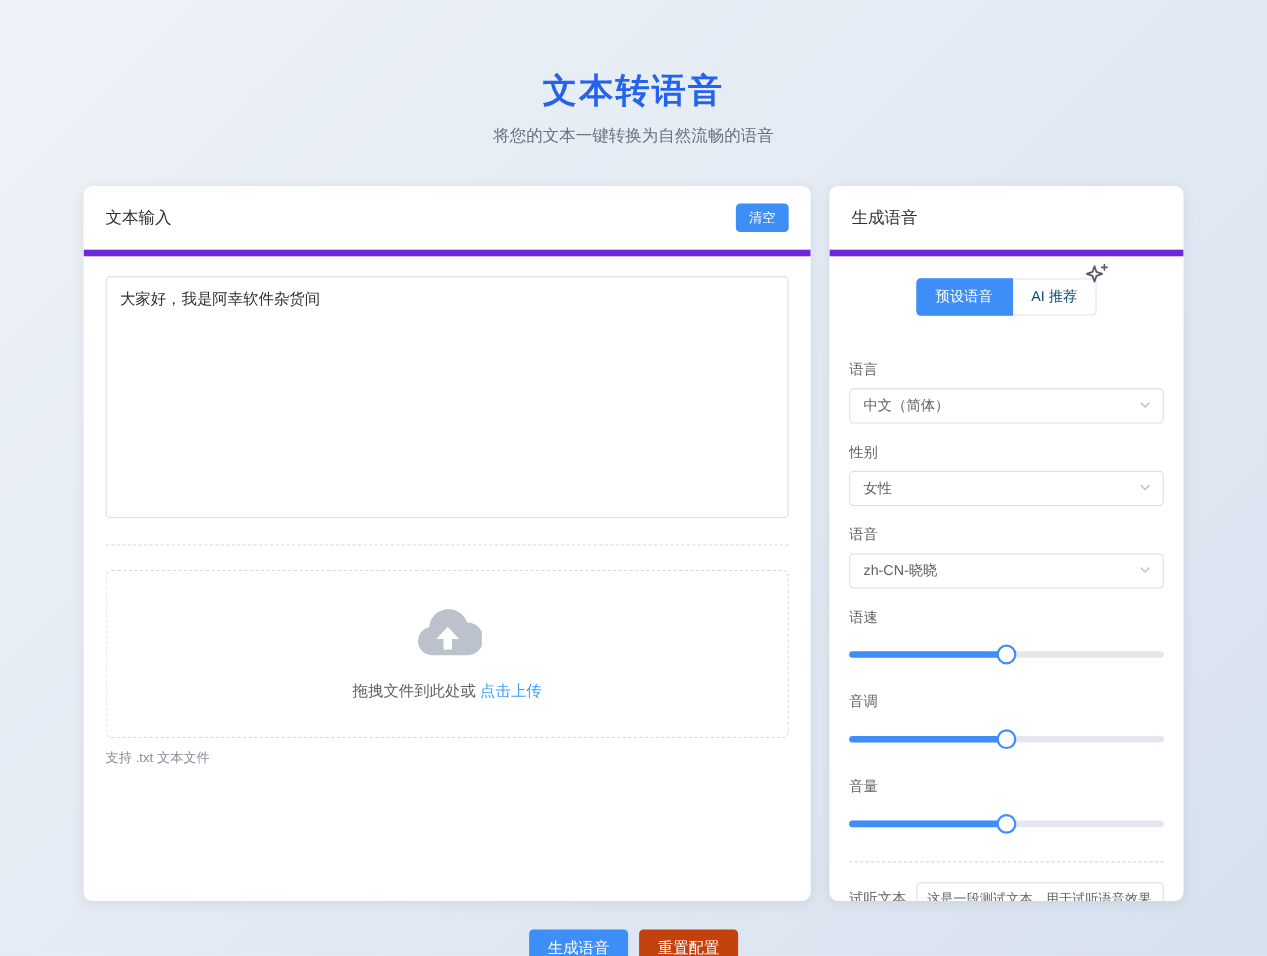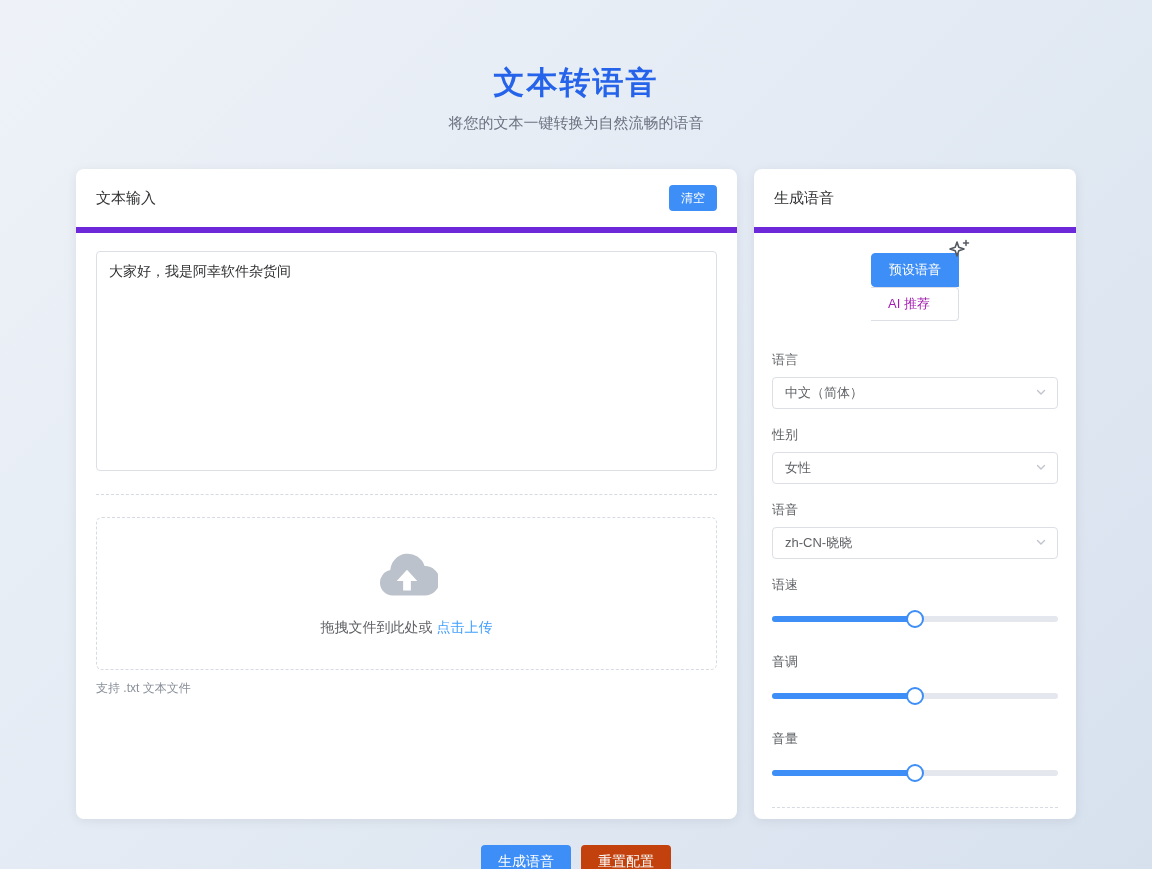--- a/index.html
+++ b/index.html
@@ -36,24 +36,24 @@
     padding:9px 12px; font-size:14px; color:#303133; font-family:inherit; line-height:1.5; outline:none; }
   .dashed-divider { border:none; border-top:1px dashed #d6dae1; margin:19px 0 22px; }
   .upload-box { border:1px dashed #d6dae1; border-radius:6px; height:153px; display:flex;
     flex-direction:column; align-items:center; justify-content:center; cursor:pointer; background:#fff; }
   .upload-text { font-size:14px; color:#606266; margin-top:16px; }
   .upload-link { color:#409eff; text-decoration:none; }
   .upload-hint { font-size:12px; color:#8a9099; margin-top:10px; }
 
   
   .panel-body-right { padding:18px 18px; }
-  .tabs-wrap { width:-moz-fit-content; width:fit-content; margin:2px auto 30px; position:relative; display:flex;flex-direction:column; }
+  .tabs-wrap { width:-moz-fit-content; width:fit-content; margin:2px auto 40px; position:relative; display:flex; }
   .tab { height:34px; padding:0 17px; font-size:13px; display:flex; align-items:center; cursor:pointer; }
   .tab-active { background:#3e8ef7; color:#fff; border:1px solid #3e8ef7; border-radius:4px 0 0 4px; }
-  .tab-inactive { background:#fff; color:#a21caf; border:1px solid #dcdfe6; border-left:none; border-radius:0 4px 4px 0; }
+  .tab-inactive { background:#fff; color:#0c4a6e; border:1px solid #dcdfe6; border-left:none; border-radius:0 4px 4px 0; }
   .sparkle { position:absolute; top:-15px; right:-13px; }
 
   .field { margin-bottom:17px; }
   .field-label { font-size:13px; color:#606266; margin-bottom:8px; }
   .select-box { height:32px; border:1px solid #dcdfe6; border-radius:4px; padding:0 10px 0 12px;
     display:flex; align-items:center; justify-content:space-between; font-size:13px; color:#606266;
     cursor:pointer; background:#fff; }
 
   .slider-group { margin-bottom:25px; }
   .slider-label { font-size:13px; color:#606266; margin-bottom:16px; }

